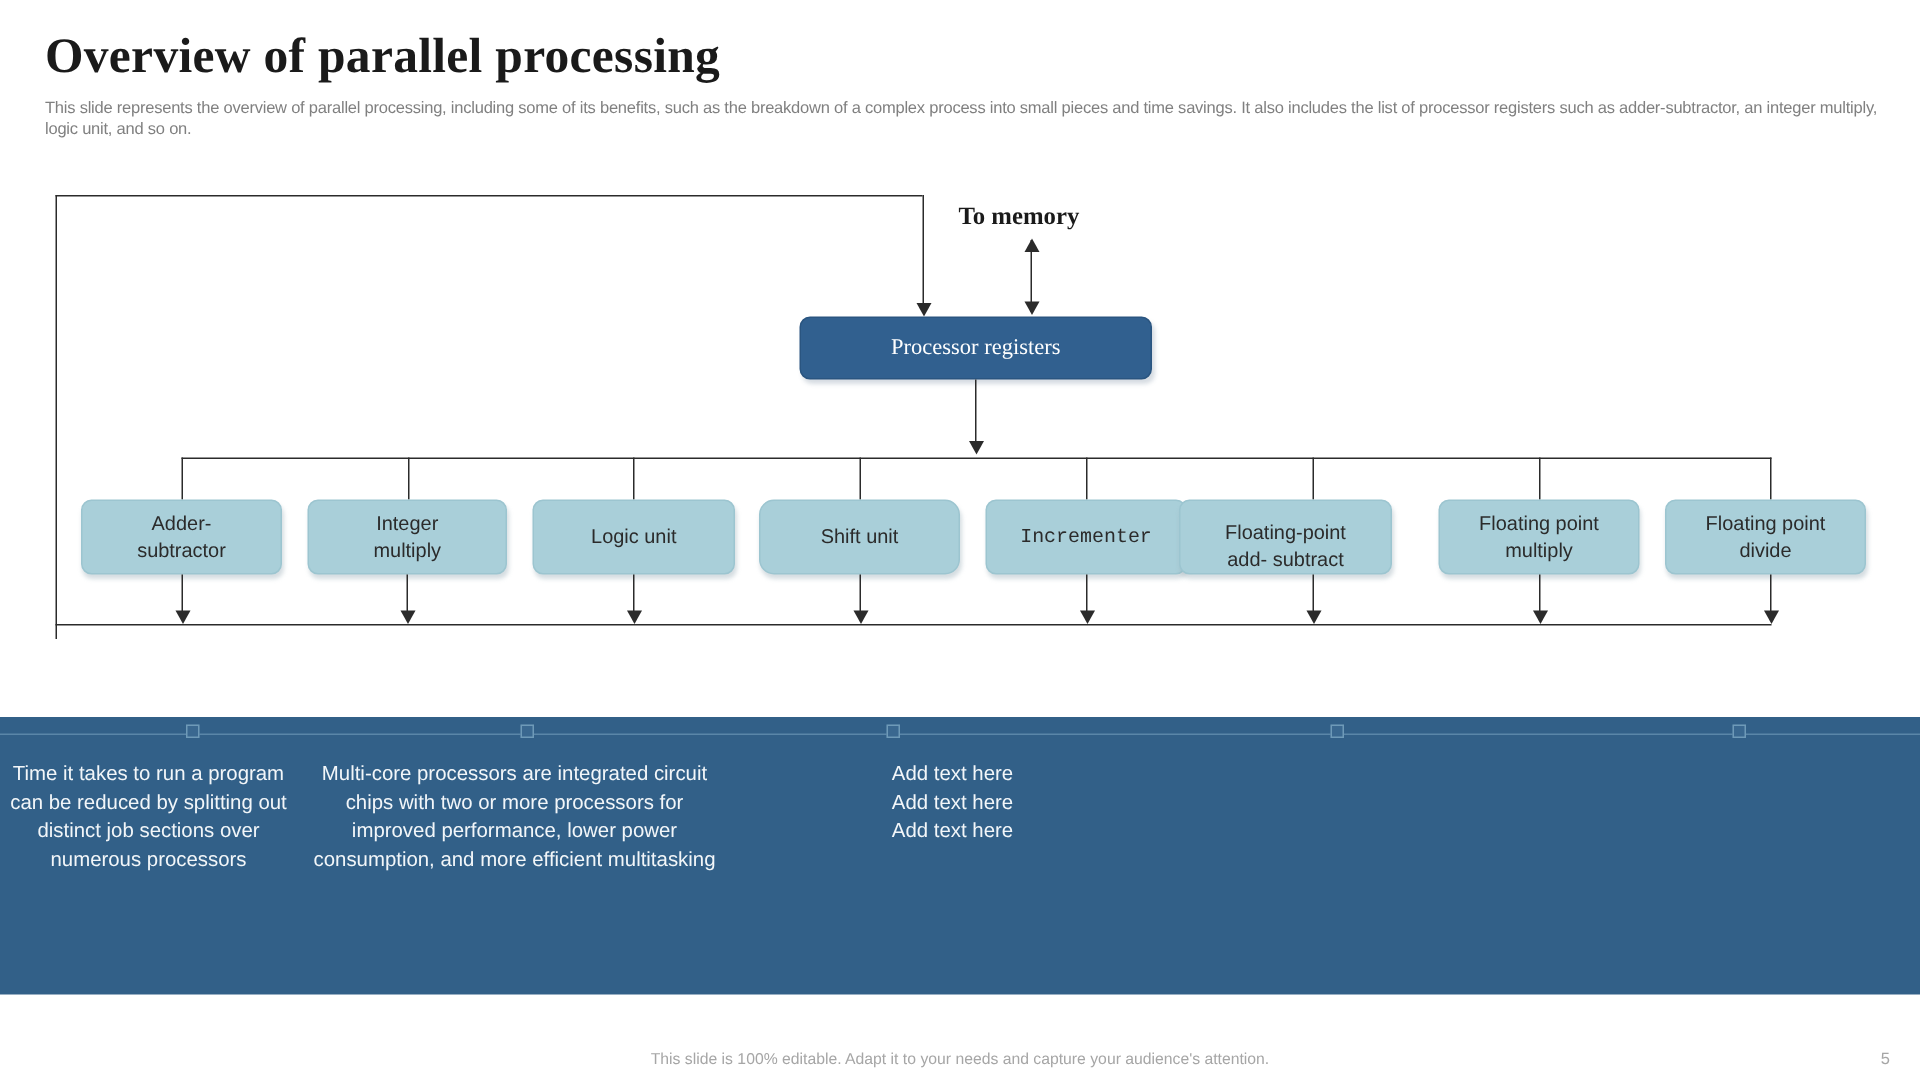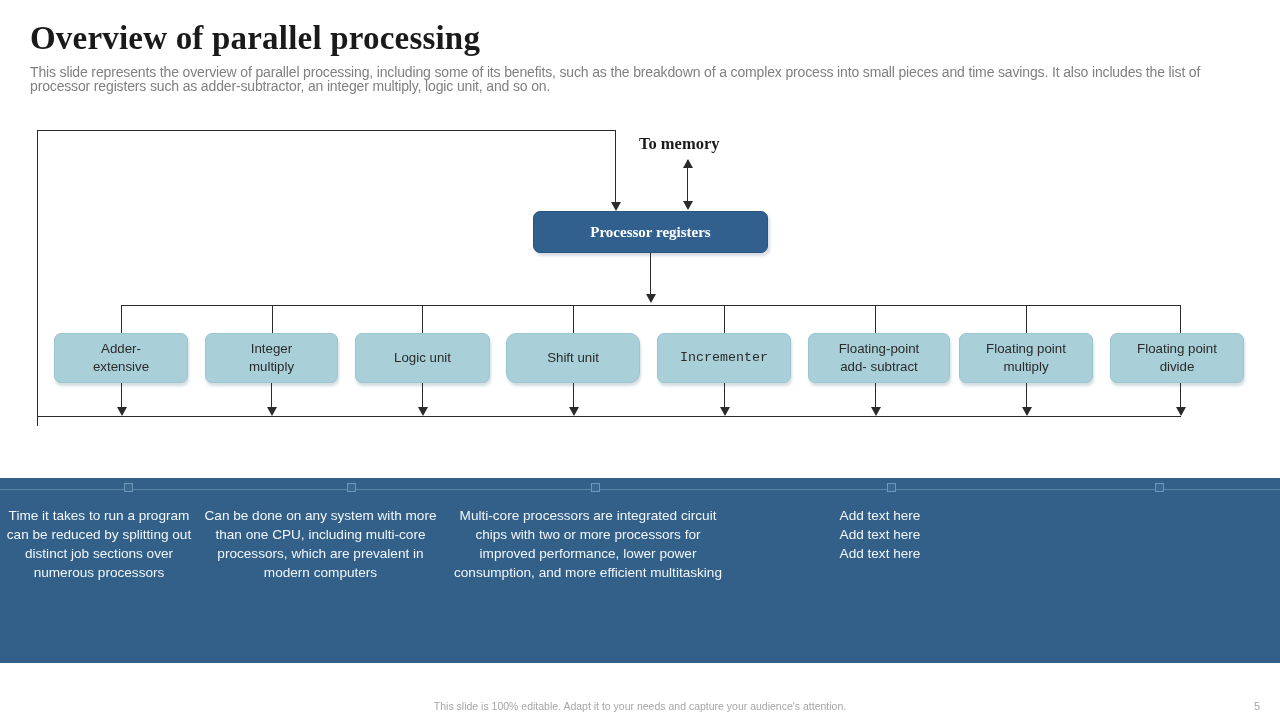--- a/index.html
+++ b/index.html
@@ -24,21 +24,21 @@
     color: #1a1a1a;
     letter-spacing: 0.2px;
     white-space: nowrap;
   }
 
   .slide-subtitle {
     position: absolute;
     left: 30px;
     top: 65px;
     width: 1222px;
-    font-size: 14px;
+    font-size: 11px;
     line-height: 14px;
     color: #808080;
     letter-spacing: -0.15px;
   }
 
   
   .diagram {
     position: absolute;
     left: 0; top: 110px;
     width: 1280px;
@@ -107,21 +107,21 @@
     position: absolute;
     left: 533px; top: 101px;
     width: 235px; height: 42px;
     background: #31608f;
     border: 1px solid #2a5580;
     border-radius: 7px;
     display: flex;
     align-items: center;
     justify-content: center;
     font-family: "Liberation Serif", serif;
-    font-weight: bold;
+    font-weight: normal;
     font-size: 15px;
     color: #ffffff;
     box-shadow: 2px 3px 3px rgba(120,140,160,0.30);
   }
 
   .proc-drop {
     position: absolute;
     left: 650px; top: 143px;
     width: 1px; height: 48px;
     background: #2b2b2b;
@@ -248,36 +248,36 @@
       <div class="leg-down" style="left: 422px;"></div>
       <div class="leg-down" style="left: 573px;"></div>
       <div class="leg-down" style="left: 724px;"></div>
       <div class="leg-down" style="left: 875px;"></div>
       <div class="leg-down" style="left: 1026px;"></div>
       <div class="leg-down" style="left: 1180px;"></div>
     </div>
   <div id="units">
       <div class="unit-box" style="left: 54px; width: 134px;">
         <span style="white-space: pre-line;">Adder-
-extensive</span>
+subtractor</span>
       </div>
       <div class="unit-box" style="left: 205px; width: 133px;">
         <span style="white-space: pre-line;">Integer
 multiply</span>
       </div>
       <div class="unit-box" style="left: 355px; width: 135px;">
         <span style="white-space: pre-line;">Logic unit</span>
       </div>
       <div class="unit-box" style="left: 506px; width: 134px; border-radius: 10px;">
         <span style="white-space: pre-line;">Shift unit</span>
       </div>
       <div class="unit-box" style="left: 657px; width: 134px;">
         <span style="white-space: pre-line; font-family: Liberation Mono, monospace;">Incrementer</span>
       </div>
-      <div class="unit-box" style="left: 808px; width: 142px;">
+      <div class="unit-box" style="left: 786px; width: 142px; align-items: flex-end;">
         <span style="white-space: pre-line;">Floating-point
 add- subtract</span>
       </div>
       <div class="unit-box" style="left: 959px; width: 134px;">
         <span style="white-space: pre-line;">Floating point
 multiply</span>
       </div>
       <div class="unit-box" style="left: 1110px; width: 134px;">
         <span style="white-space: pre-line;">Floating point
 divide</span>
@@ -308,21 +308,20 @@
   <div class="band-divider"></div>
   <div id="band-markers">
       <div class="band-marker" style="left: 124px;"></div>
       <div class="band-marker" style="left: 347px;"></div>
       <div class="band-marker" style="left: 591px;"></div>
       <div class="band-marker" style="left: 887px;"></div>
       <div class="band-marker" style="left: 1155px;"></div>
     </div>
   <div class="band-cols" id="band-cols">
       <div class="band-col" style="width: 198px; white-space: pre-line;">Time it takes to run a program can be reduced by splitting out distinct job sections over numerous processors</div>
-      <div class="band-col" style="width: 245px; white-space: pre-line;">Can be done on any system with more than one CPU, including multi-core processors, which are prevalent in modern computers</div>
       <div class="band-col" style="width: 290px; white-space: pre-line;">Multi-core processors are integrated circuit chips with two or more processors for improved performance, lower power consumption, and more efficient multitasking</div>
       <div class="band-col" style="width: 294px; white-space: pre-line;">Add text here
 Add text here
 Add text here</div>
     </div>
 </div>
 
 <div class="footer-note">This slide is 100% editable. Adapt it to your needs and capture your audience's attention.</div>
 <div class="page-number">5</div>
 

